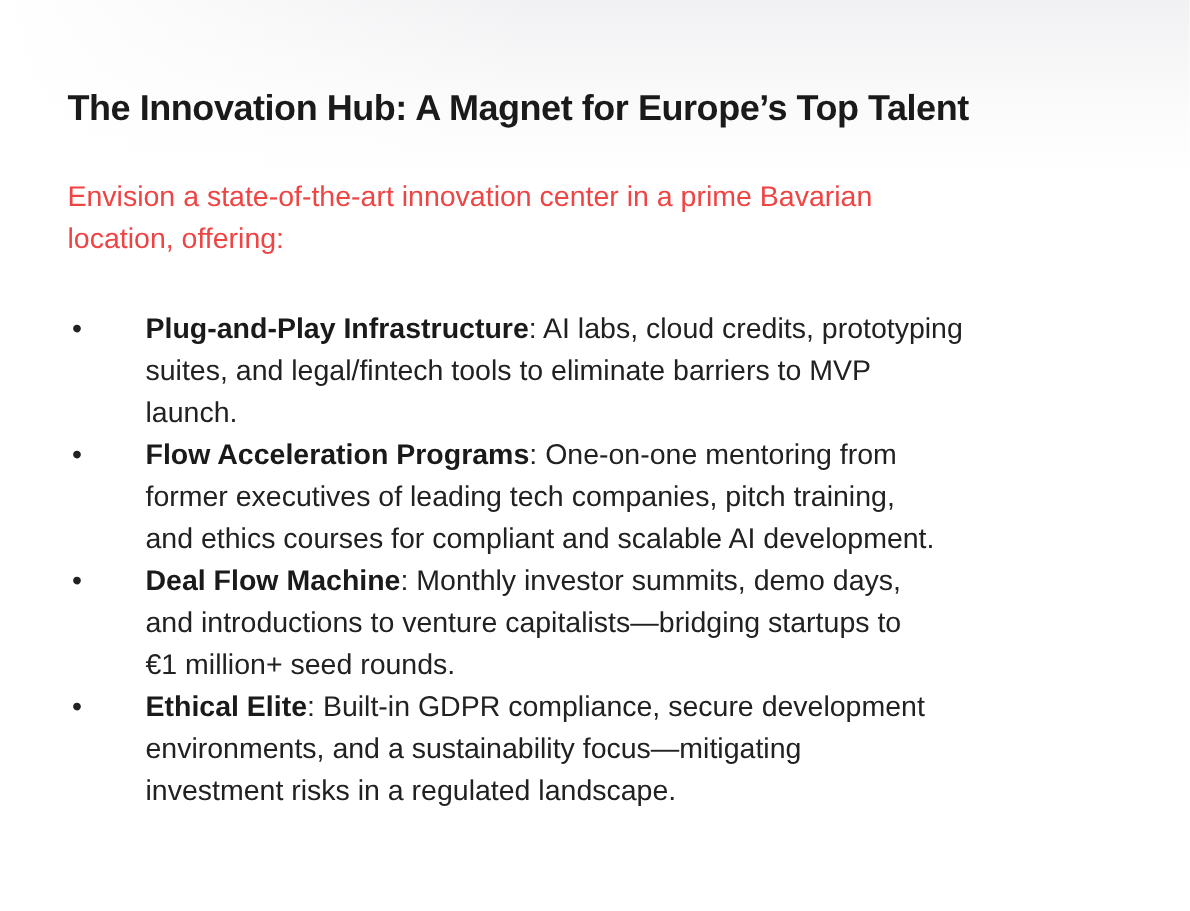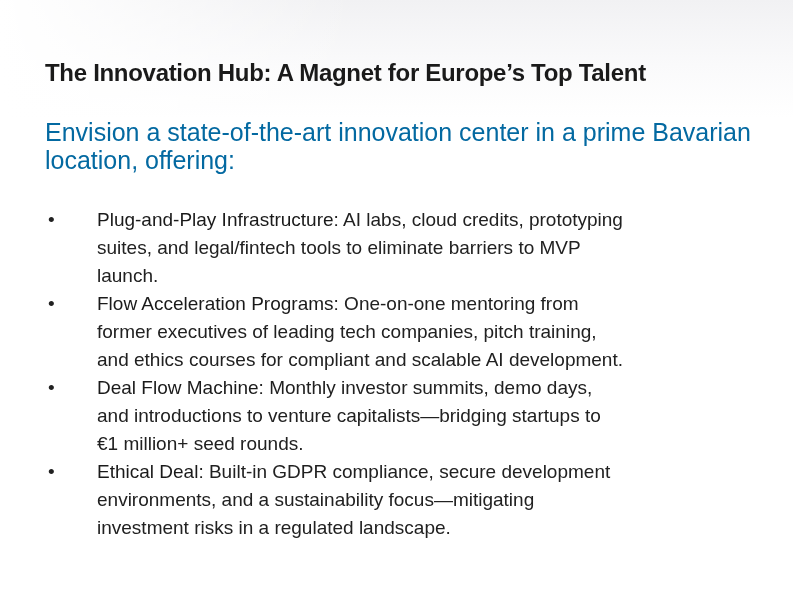--- a/index.html
+++ b/index.html
@@ -35,24 +35,24 @@
   .title {
     margin: 0;
     font-size: 24px;
     line-height: 30px;
     font-weight: bold;
     letter-spacing: -0.3px;
     color: #1a1a1a;
   }
   .intro {
     margin: 30px 0 0 0;
-    font-size: 25px;
+    font-size: 19px;
     line-height: 28px;
     white-space: pre-line;
-    color: #0369a1;
+    color: #ef4444;
   }
   .bullet-list {
     list-style: none;
     margin: 32px 0 0 0;
     padding: 0;
     font-size: 19px;
     line-height: 28px;
     color: #212121;
   }
   .bullet-item {
@@ -60,21 +60,21 @@
     padding-left: 52px;
     margin: 0;
   }
   .bullet-dot {
     position: absolute;
     left: 3px;
     top: 0;
     line-height: 28px;
   }
   .bullet-label {
-    font-weight: normal;
+    font-weight: bold;
     color: #1a1a1a;
   }
   .bullet-text {
     white-space: pre-line;
   }
 </style>
 </head>
 <body>
 
 <div class="top-wash"></div>
@@ -88,17 +88,17 @@
   <ul class="bullet-list">
     <li class="bullet-item"><span class="bullet-dot">•</span><span class="bullet-label">Plug-and-Play Infrastructure</span><span class="bullet-text">: AI labs, cloud credits, prototyping
 suites, and legal/fintech tools to eliminate barriers to MVP
 launch.</span></li>
     <li class="bullet-item"><span class="bullet-dot">•</span><span class="bullet-label">Flow Acceleration Programs</span><span class="bullet-text">: One-on-one mentoring from
 former executives of leading tech companies, pitch training,
 and ethics courses for compliant and scalable AI development.</span></li>
     <li class="bullet-item"><span class="bullet-dot">•</span><span class="bullet-label">Deal Flow Machine</span><span class="bullet-text">: Monthly investor summits, demo days,
 and introductions to venture capitalists—bridging startups to
 €1 million+ seed rounds.</span></li>
-    <li class="bullet-item"><span class="bullet-dot">•</span><span class="bullet-label">Ethical Deal</span><span class="bullet-text">: Built-in GDPR compliance, secure development
+    <li class="bullet-item"><span class="bullet-dot">•</span><span class="bullet-label">Ethical Elite</span><span class="bullet-text">: Built-in GDPR compliance, secure development
 environments, and a sustainability focus—mitigating
 investment risks in a regulated landscape.</span></li>
   </ul>
 </div>
 
 </body></html>

